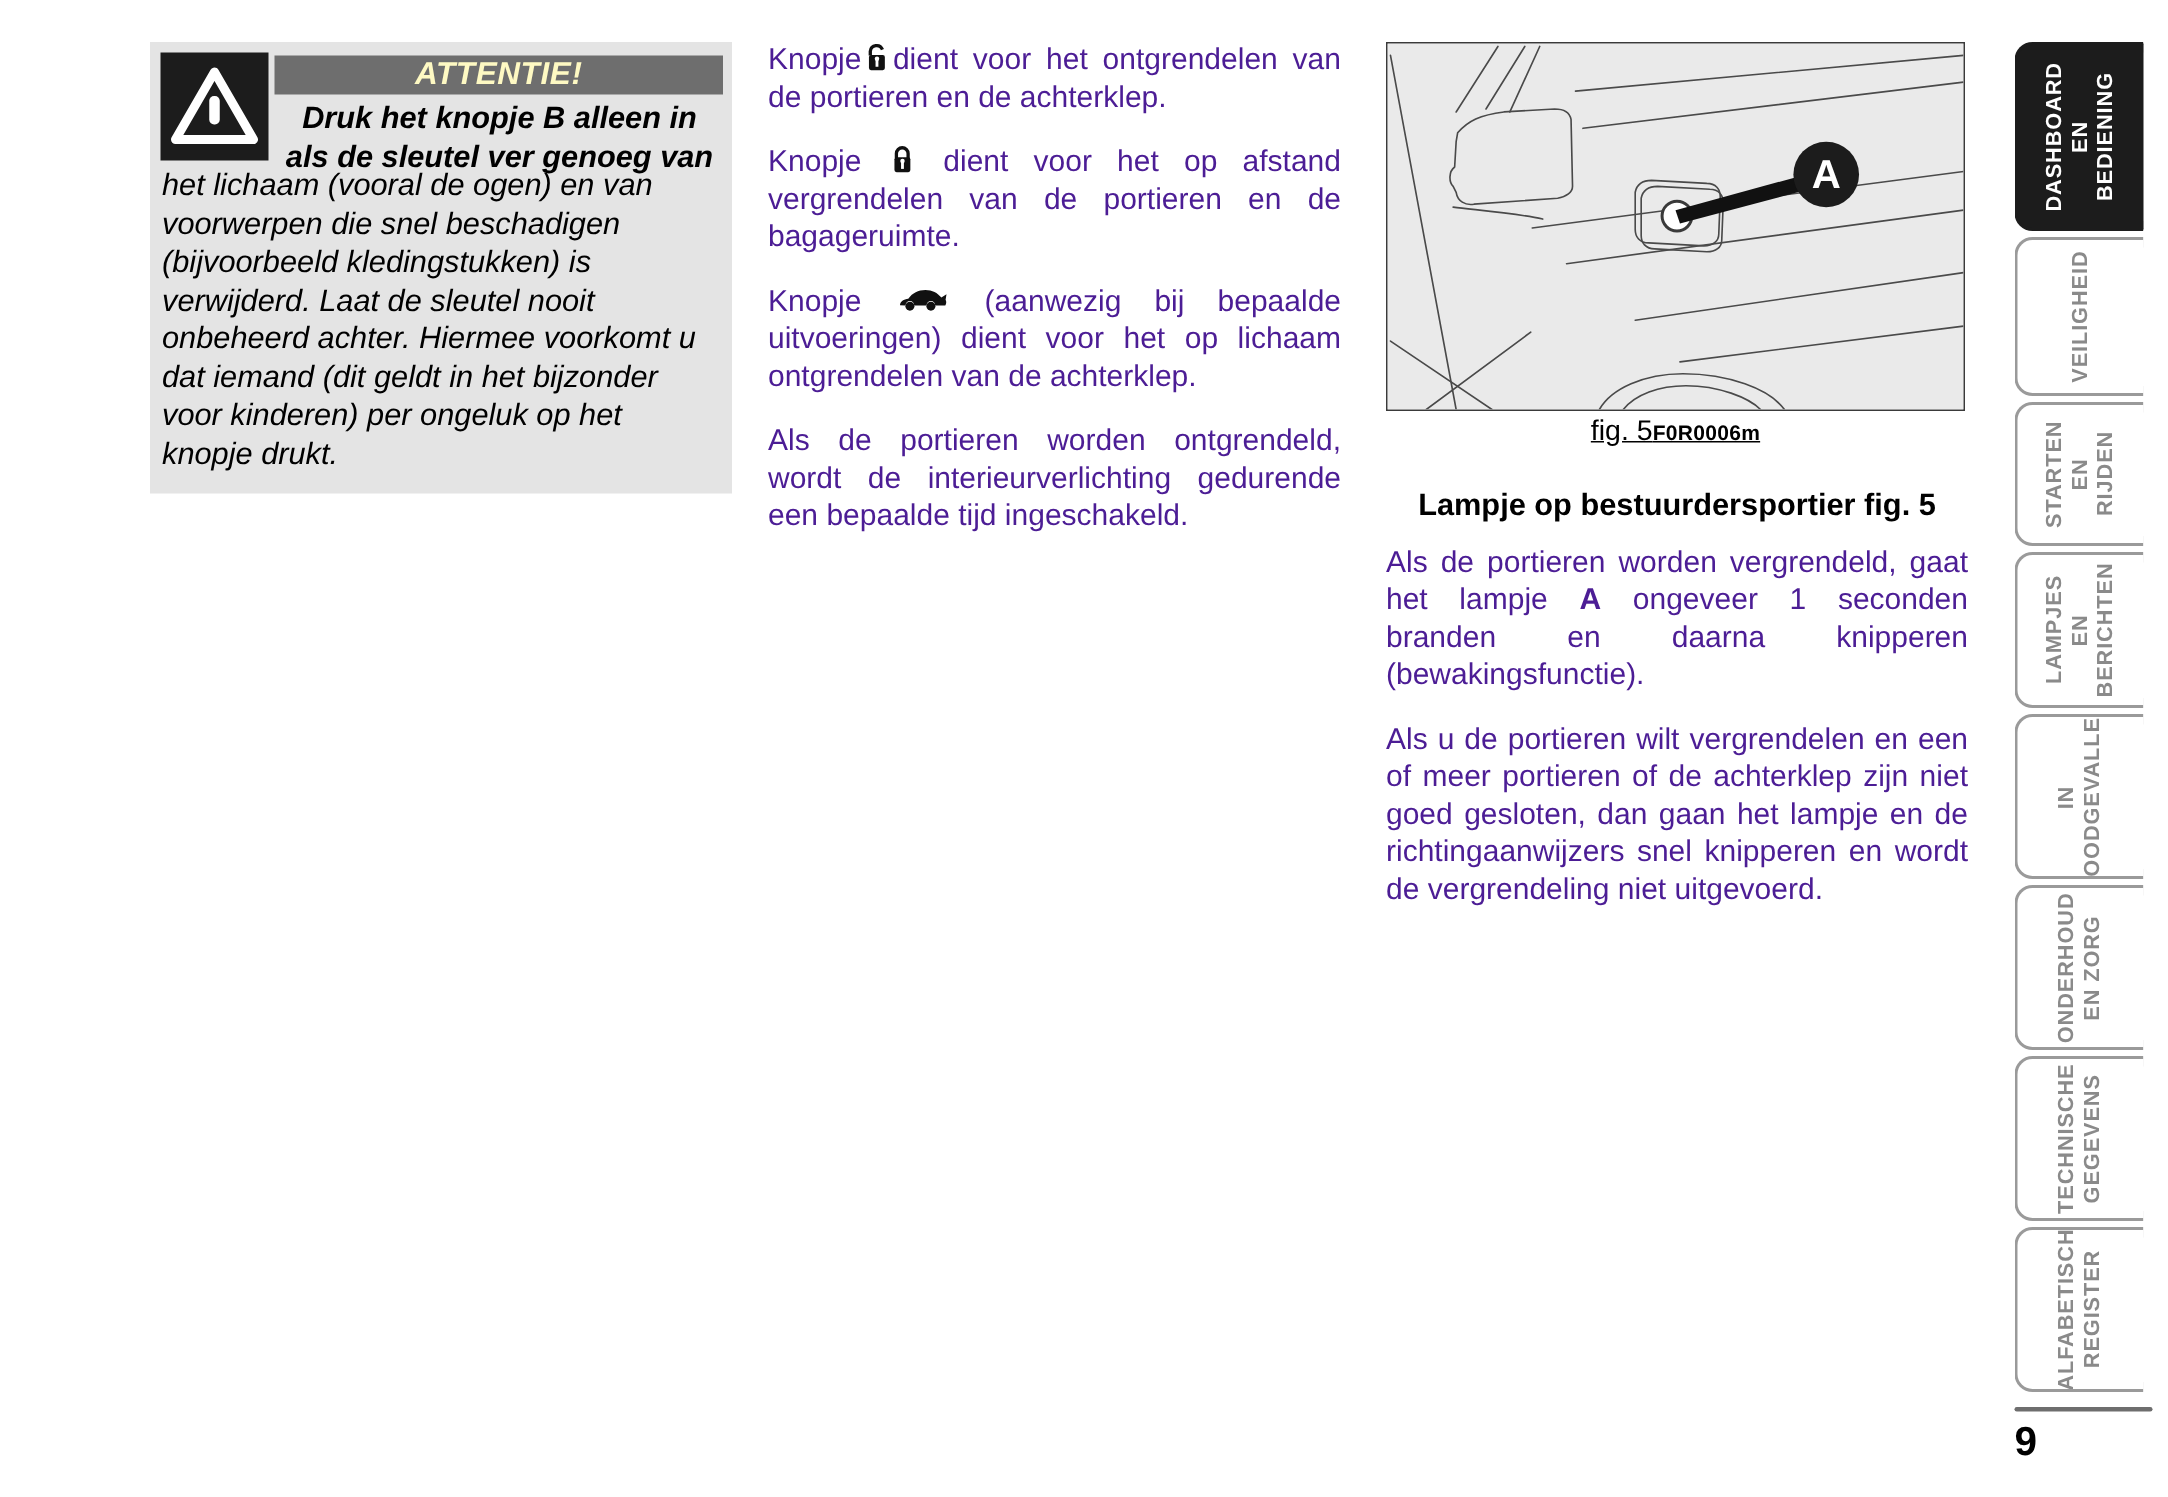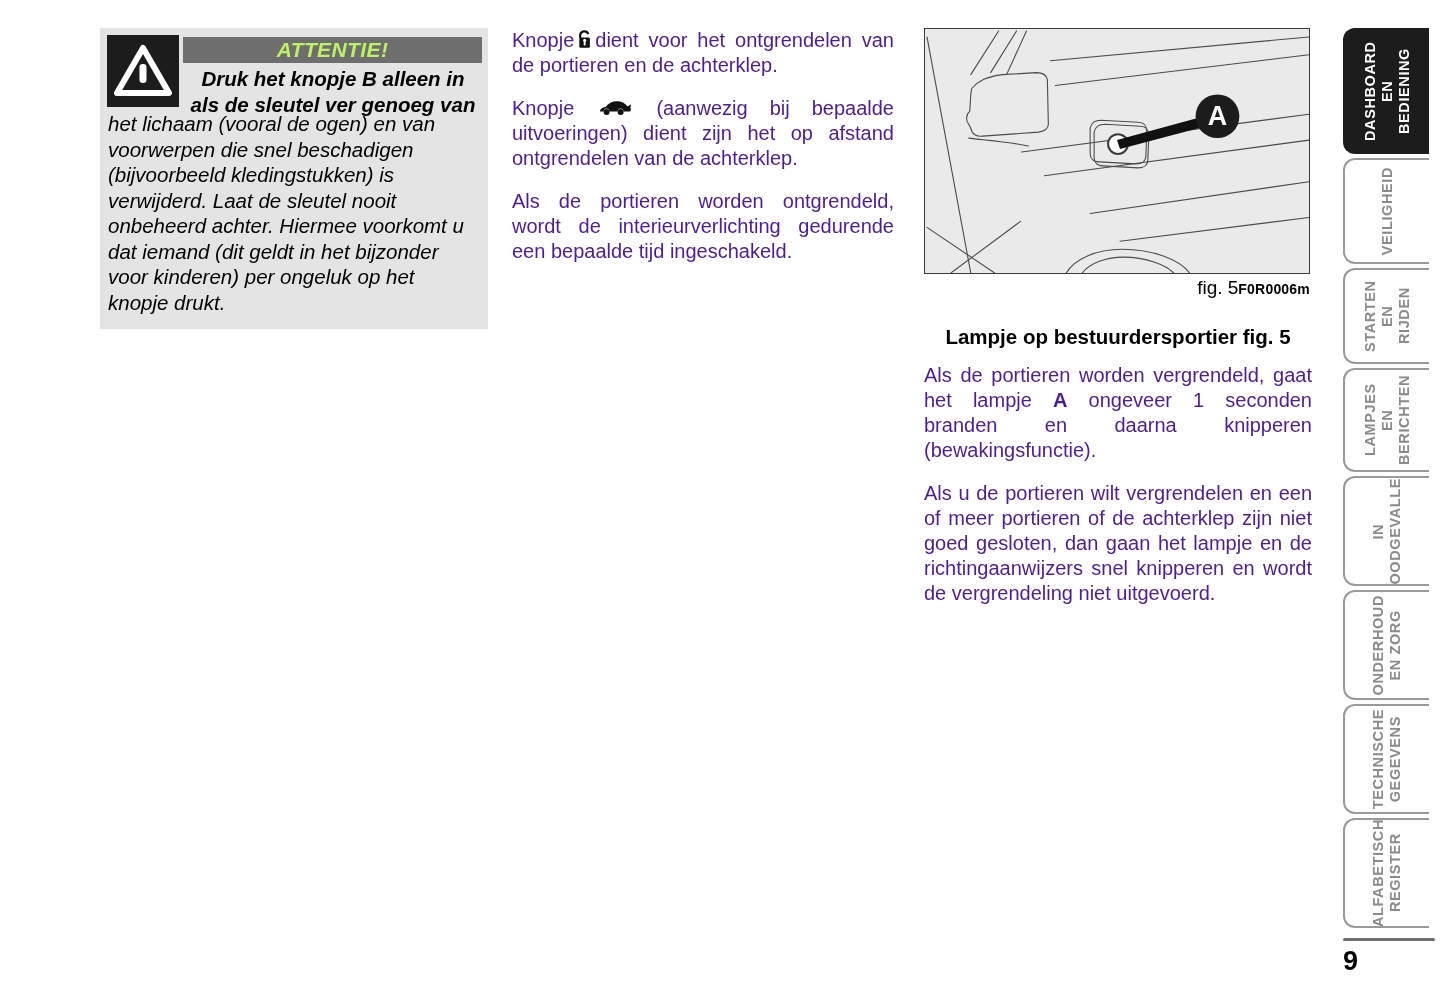--- a/index.html
+++ b/index.html
@@ -59,21 +59,21 @@
     flex: 1;
     background: #6e6e6e;
     height: 26px;
     margin-left: 4px;
     margin-top: 2px;
     display: flex;
     align-items: center;
     justify-content: center;
   }
   .warning-title-bar span {
-    color: #bef264;
+    color: #fef9c3;
     font-weight: bold;
     font-style: italic;
     font-size: 21px;
     letter-spacing: 0.4px;
   }
   .warn-first-lines {
     position: absolute;
     left: 85px;
     top: 38px;
     width: 296px;
@@ -123,24 +123,25 @@
     height: 246px;
     border: 1px solid #3a3a3a;
     background: #eaeaea;
     box-sizing: border-box;
     overflow: hidden;
     position: relative;
   }
   .figure-frame svg { display:block; width: 100%; height: 100%; }
   .figure-caption {
     display: flex;
-    justify-content: flex-end;
+    justify-content: center;
     align-items: baseline;
     margin-top: 3px;
     width: 386px;
+    text-decoration: underline;
   }
   .figure-caption .figlabel { font-size: 19px; }
   .figure-caption .figcode  { font-size: 14px; font-weight: bold; letter-spacing: 0.2px; }
 
   
   .side-tabs {
     position: absolute;
     left: 1343px;
     top: 28px;
     width: 86px;
@@ -229,27 +230,35 @@
 
     <p class="body">
       <span>Knopje</span><span class="inline-icon"><svg width="17" height="19" viewBox="0 0 17 19" aria-hidden="true">
         <path d="M4.2 8 V5.2 a4.2 4.2 0 0 1 8.1 -1.1" fill="none" stroke="#111" stroke-width="2.2"></path>
         <rect x="3.3" y="7.6" width="10.6" height="10.2" rx="1.4" fill="#111"></rect>
         <rect x="7.7" y="10" width="1.9" height="5.5" fill="#fff"></rect>
         <circle cx="8.65" cy="10.2" r="1.5" fill="#fff"></circle>
       </svg></span><span>dient voor het ontgrendelen van de portieren en de achterklep.</span>
     </p>
 
+    <p class="body">
+      <span>Knopje</span> <span class="inline-icon"><svg width="17" height="19" viewBox="0 0 17 19" aria-hidden="true">
+        <path d="M4.6 8.4 V5.4 a3.9 3.9 0 0 1 7.8 0 V8.4" fill="none" stroke="#111" stroke-width="2.2"></path>
+        <rect x="3.3" y="7.8" width="10.6" height="10" rx="1.4" fill="#111"></rect>
+        <rect x="7.7" y="10.2" width="1.9" height="5.4" fill="#fff"></rect>
+        <circle cx="8.65" cy="10.4" r="1.5" fill="#fff"></circle>
+      </svg></span> <span>dient voor het op afstand vergrendelen van de portieren en de bagageruimte.</span>
+    </p>
 
     <p class="body">
       <span>Knopje</span> <span class="inline-icon"><svg width="34" height="18" viewBox="0 0 34 18" aria-hidden="true">
         <path d="M2 12.5 C2 9.8 4.5 8.6 7.5 8.1 C10.5 4.2 14 2.3 19 2.3 C23.5 2.3 27 4.2 29.6 7.4 L33 5.2 L32.4 8.8 C33 9.8 33 11.4 32.2 12.6 L25.5 12.6 C25.5 10.8 24.2 9.6 22.6 9.6 C21 9.6 19.7 10.8 19.7 12.6 L11.5 12.6 C11.5 10.8 10.2 9.6 8.6 9.6 C7 9.6 5.7 10.8 5.7 12.6 Z" fill="#111"></path>
         <circle cx="8.6" cy="13.1" r="3" fill="#111"></circle>
         <circle cx="22.6" cy="13.1" r="3" fill="#111"></circle>
-      </svg></span> <span>(aanwezig bij bepaalde uitvoeringen) dient zijn het op afstand ontgrendelen van de achterklep.</span>
+      </svg></span> <span>(aanwezig bij bepaalde uitvoeringen) dient voor het op lichaam ontgrendelen van de achterklep.</span>
     </p>
 
     <p class="body">Als de portieren worden ontgrendeld, wordt de interieurverlichting gedurende een bepaalde tijd ingeschakeld.</p>
   </div>
 
   <div class="col col-right">
 
     <div class="figure-wrap">
       <div class="figure-frame">
         <svg viewBox="0 0 386 246" preserveAspectRatio="none" aria-hidden="true">

